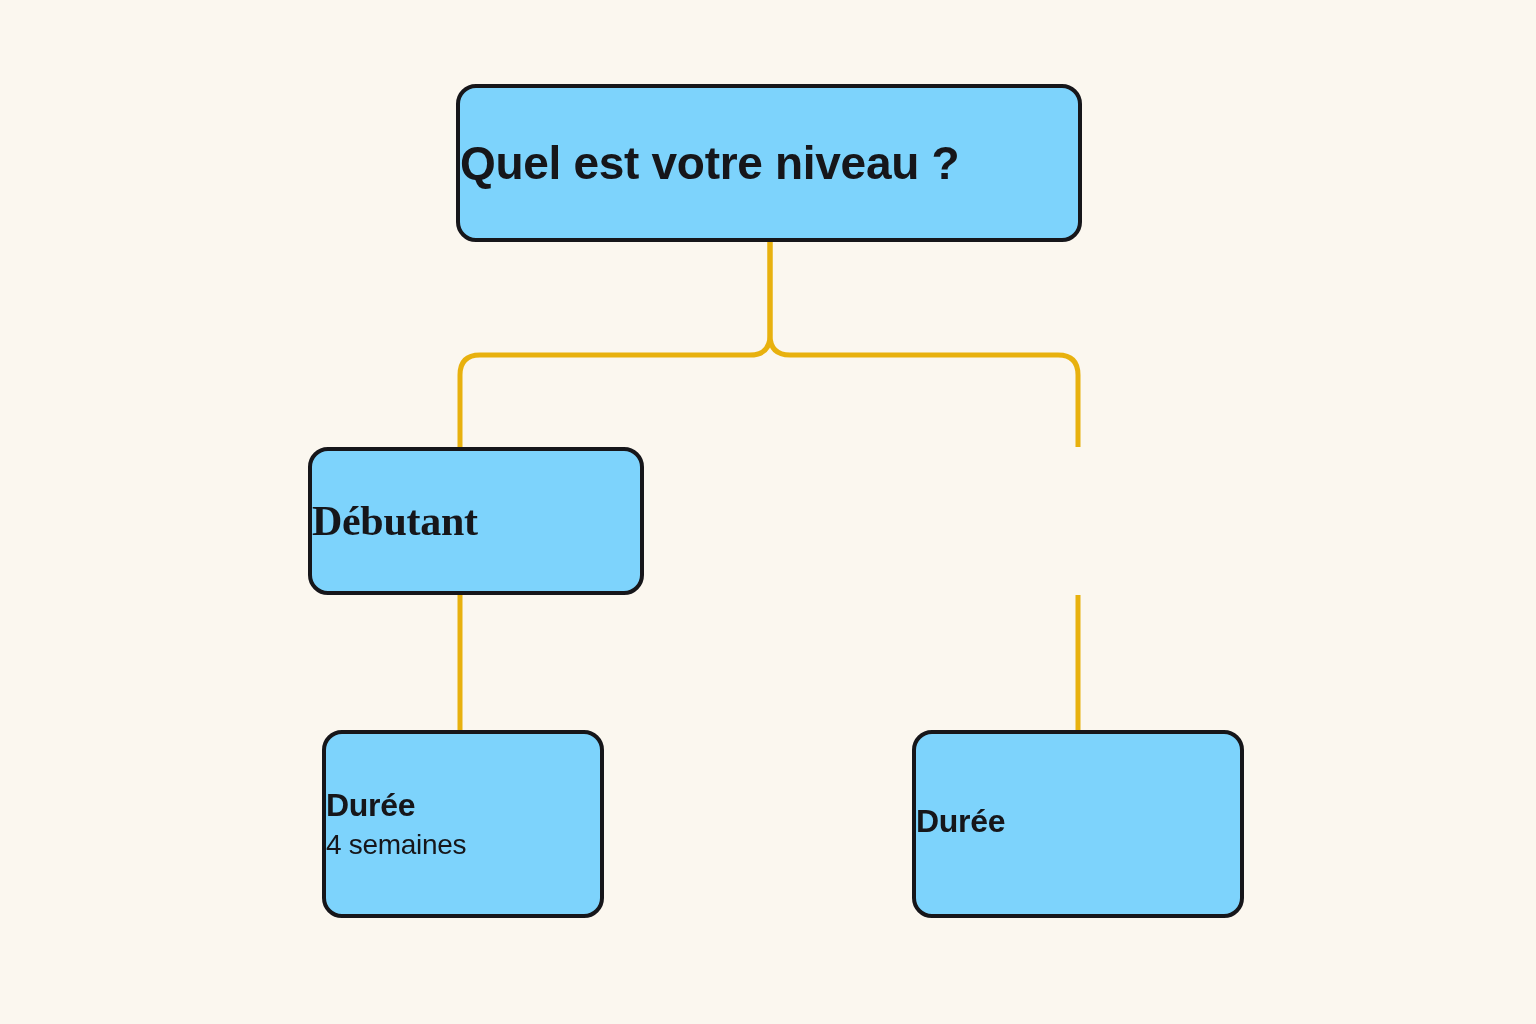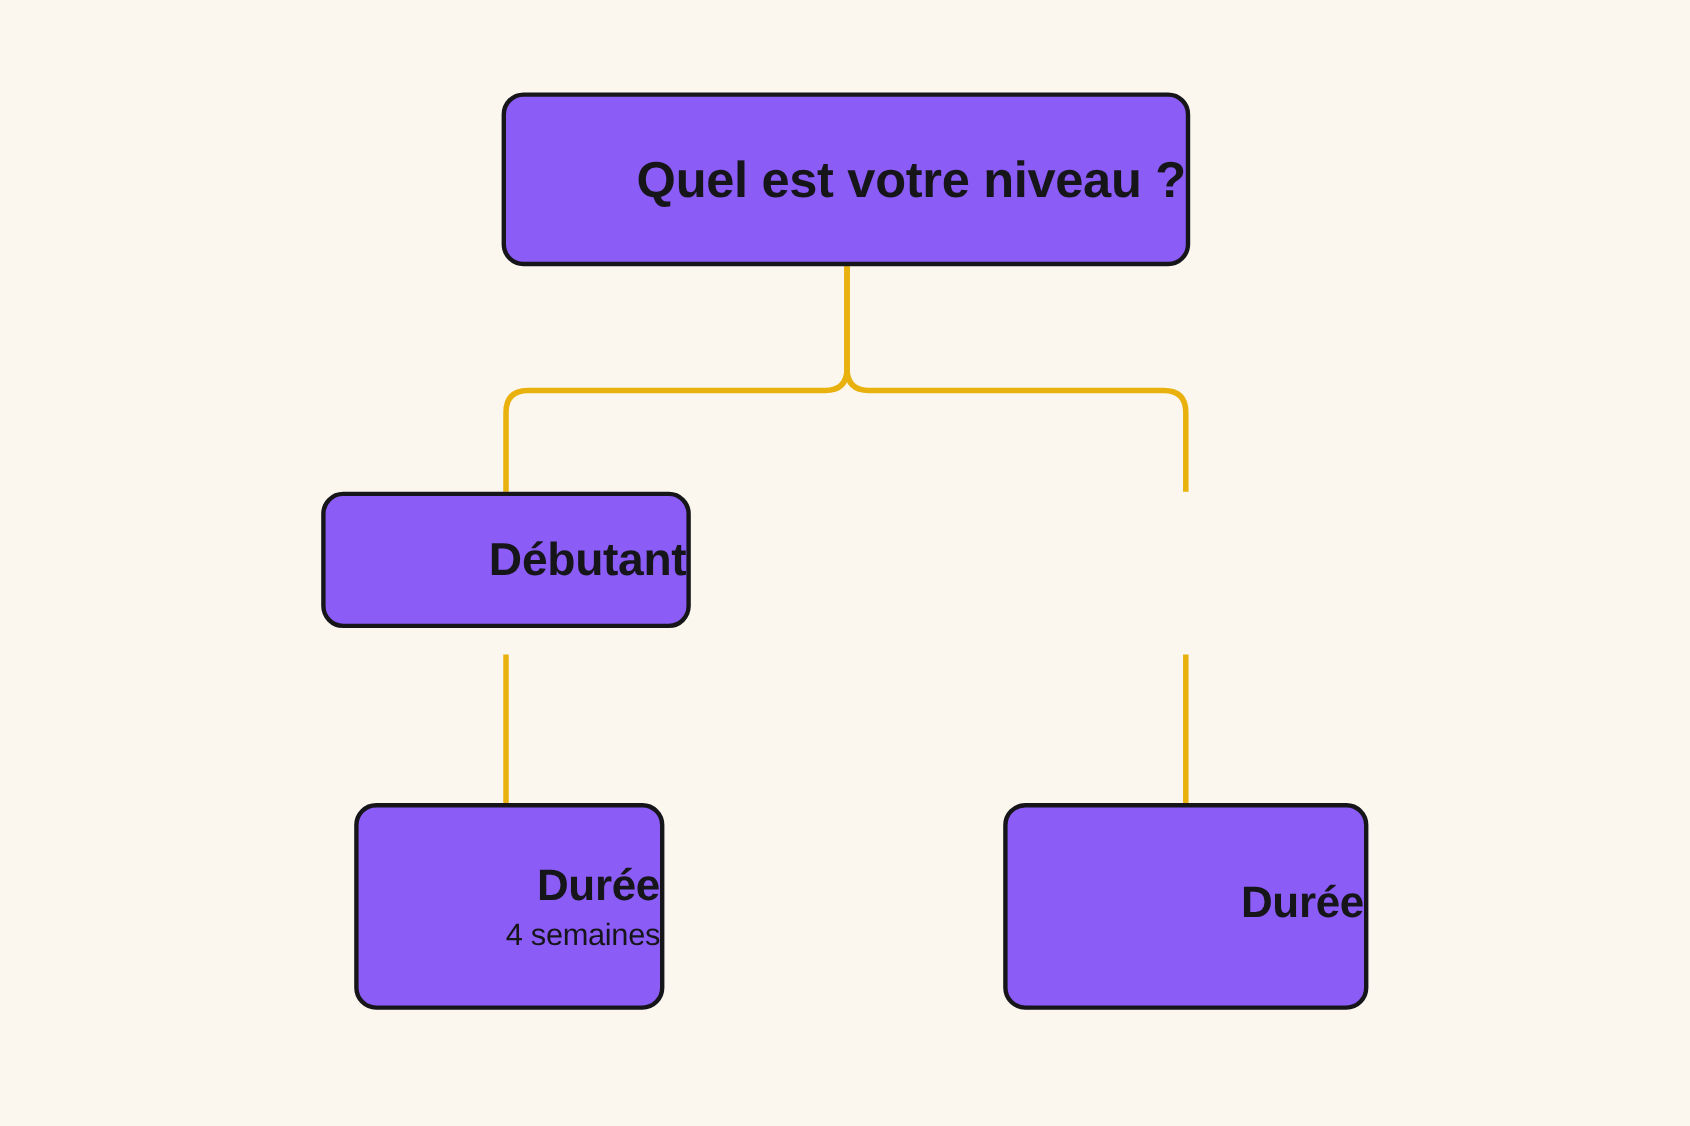--- a/index.html
+++ b/index.html
@@ -23,26 +23,26 @@
     position: absolute;
     left: 0;
     top: 0;
     width: 1536px;
     height: 1024px;
     pointer-events: none;
   }
   .node {
     position: absolute;
     box-sizing: border-box;
-    background: #8b5cf6;
+    background: #7dd3fc;
     border: 4px solid #16161A;
     border-radius: 20px;
     display: flex;
     flex-direction: column;
-    align-items: flex-end;
+    align-items: flex-start;
     justify-content: center;
     color: #16161A;
     z-index: 2;
   }
   .node-title {
     font-weight: bold;
     line-height: 1.15;
     white-space: nowrap;
     letter-spacing: -0.3px;
   }
@@ -62,24 +62,25 @@
     top: 84px;
     width: 626px;
     height: 158px;
   }
   #node-root .node-title {
     font-size: 46px;
   }
 
   
   #node-beginner {
-    left: 292px;
+    left: 308px;
     top: 447px;
     width: 336px;
-    height: 124px;
+    height: 148px;
+    font-family: Liberation Serif, serif;
   }
   #node-beginner .node-title {
     font-size: 42px;
   }
   #node-advanced {
     left: 832px;
     top: 447px;
     width: 491px;
     height: 148px;
   }
@@ -94,21 +95,21 @@
     width: 282px;
     height: 188px;
   }
   #node-duration-advanced {
     left: 912px;
     top: 730px;
     width: 332px;
     height: 188px;
   }
   .leaf .node-title {
-    font-size: 40px;
+    font-size: 32px;
     margin-bottom: 6px;
   }
   .leaf .node-sub {
     font-size: 28px;
   }
 </style>
 </head>
 <body>
 
 <div id="diagram">

